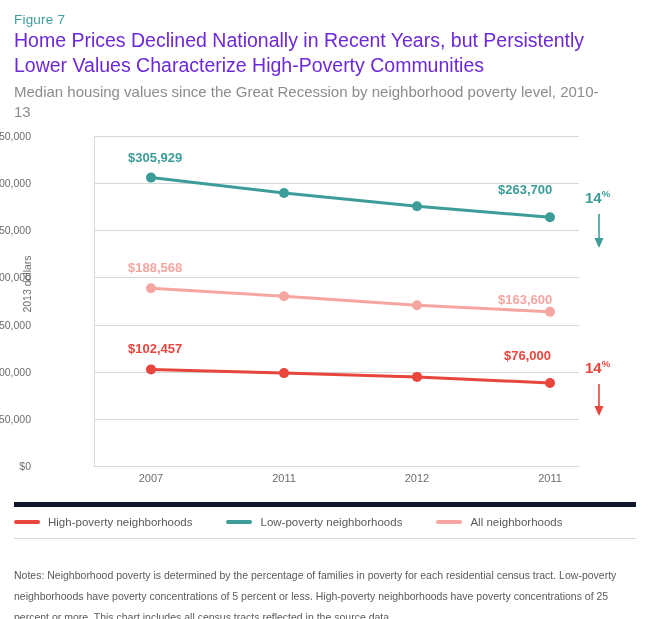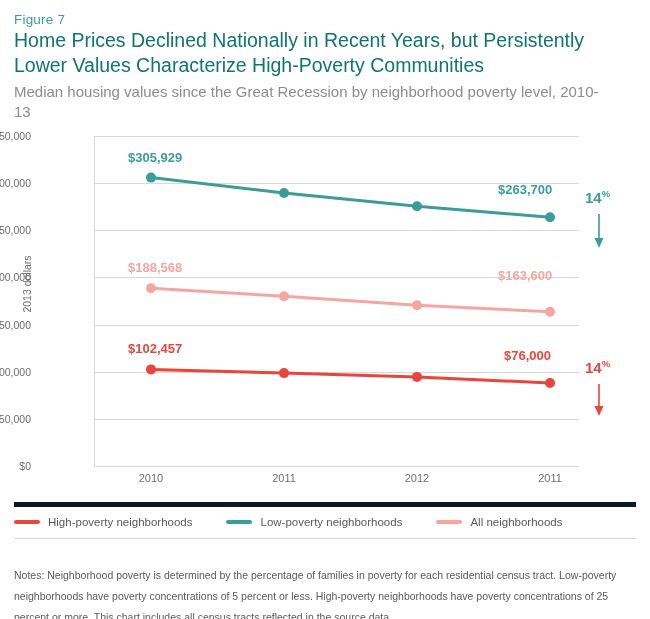--- a/index.html
+++ b/index.html
@@ -21,21 +21,21 @@
     box-sizing: border-box;
     padding: 10px 14px 0 14px;
   }
   .fig-label {
     color: #3c9c98;
     font-size: 13.5px;
     letter-spacing: .2px;
     margin: 2px 0 1px 0;
   }
   .title {
-    color: #0f766e;
+    color: #6d28d9;
     font-size: 19.5px;
     line-height: 25px;
     font-weight: normal;
     margin: 0 0 4px 0;
     max-width: 616px;
   }
   .subtitle {
     color: #8c8c8c;
     font-size: 15px;
     line-height: 20px;
@@ -229,28 +229,28 @@
         </g>
         <g>
           <line x1="505" y1="248" x2="505" y2="272" stroke="#e8453c" stroke-width="1.6"></line>
           <polygon points="505,280 500.5,270 509.5,270" fill="#e8453c"></polygon>
         </g>
       </svg>
 
       <div class="dlabel" style="left:34px;  top:14px;  color:#3c9c98">$305,929</div>
       <div class="dlabel" style="left:404px; top:46px;  color:#3c9c98">$263,700</div>
       <div class="dlabel" style="left:34px;  top:124px; color:#f6a6a0">$188,568</div>
-      <div class="dlabel" style="left:404px; top:132px; color:#f6a6a0">$163,600</div>
+      <div class="dlabel" style="left:404px; top:156px; color:#f6a6a0">$163,600</div>
       <div class="dlabel" style="left:34px;  top:205px; color:#e8453c">$102,457</div>
       <div class="dlabel" style="left:410px; top:212px; color:#e8453c">$76,000</div>
 
       <div class="pct" style="left:491px; top:52px; color:#3c9c98"><span>14</span><sup>%</sup></div>
       <div class="pct" style="left:491px; top:222px; color:#e8453c"><span>14</span><sup>%</sup></div>
 
-      <div class="xtick" style="left:17px">2010</div>
+      <div class="xtick" style="left:17px">2007</div>
       <div class="xtick" style="left:150px">2011</div>
       <div class="xtick" style="left:283px">2012</div>
       <div class="xtick" style="left:416px">2011</div>
     </div>
   </div>
 
   <div class="legend">
     <div class="legend-item">
       <span class="legend-swatch" style="background:#e8453c"></span>
       <span>High-poverty neighborhoods</span>

